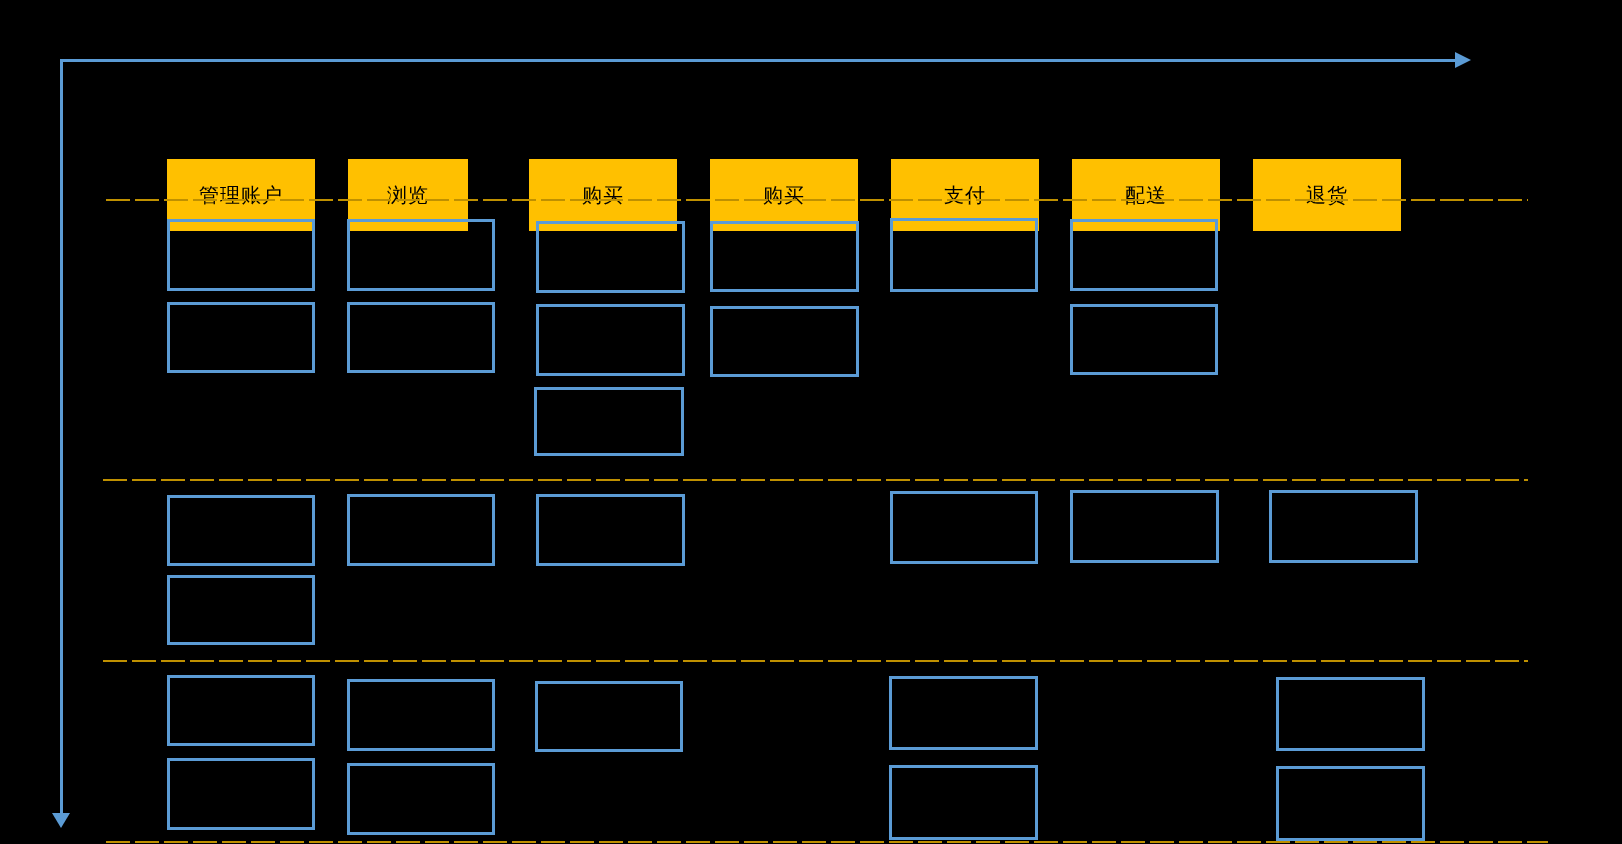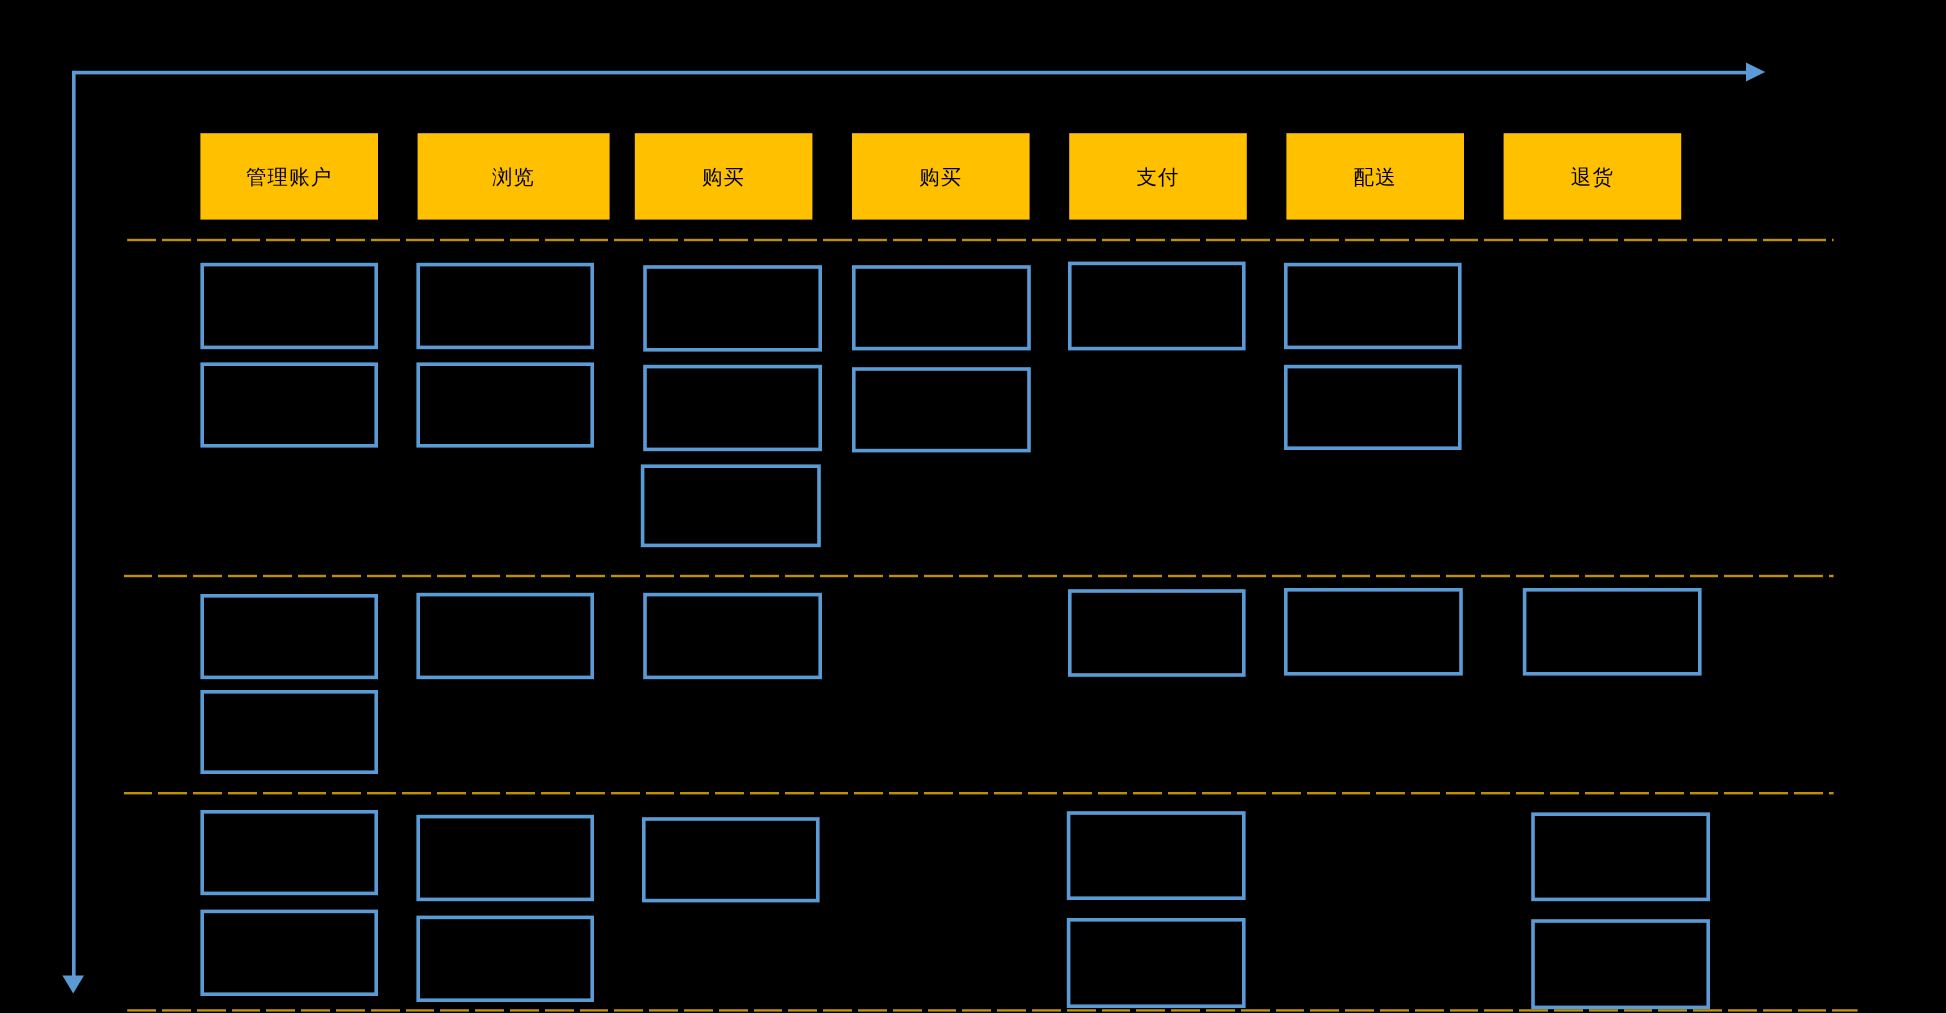--- a/index.html
+++ b/index.html
@@ -8,23 +8,24 @@
     width:1622px;height:844px;
     background:var(--bg,#000);
     font-family:"Liberation Sans","DejaVu Sans",sans-serif;
     overflow:hidden;
   }
   .header{
     position:absolute;
     background:var(--header-bg,#FFC000);
     color:var(--header-text,#000);
     display:flex;align-items:center;justify-content:center;
-    font-size:17px;
+    font-size:20px;
     letter-spacing:1px;
     box-sizing:border-box;
+    margin-top:48px;
   }
   .card{
     position:absolute;
     border:3px solid var(--card-border,#5B9BD5);
     background:transparent;
     box-sizing:border-box;
   }
   .divider{
     position:absolute;
     height:2px;
@@ -49,21 +50,21 @@
 </style>
 </head>
 <body>
 
 <div id="canvas" style="--bg: #000000; --header-bg: #FFC000; --header-text: #000000; --card-border: #5B9BD5; --divider: #BF9000; --arrow: #5B9BD5;">
   <div class="arrow-line-h" style="left: 61px; top: 59px; width: 1395px;"></div>
   <div class="arrowhead-right" style="left: 1455px; top: 52px;"></div>
   <div class="arrow-line-v" style="left: 60px; top: 59px; height: 755px;"></div>
   <div class="arrowhead-down" style="left: 52px; top: 813px;"></div>
 <div class="header" style="left: 167px; top: 111px; width: 148px; height: 72px;">管理账户</div>
-    <div class="header" style="left: 348px; top: 111px; width: 160px; height: 72px; text-align: right;">浏览</div>
+    <div class="header" style="left: 348px; top: 111px; width: 120px; height: 72px; text-align: right;">浏览</div>
     <div class="header" style="left: 529px; top: 111px; width: 148px; height: 72px;">购买</div>
     <div class="header" style="left: 710px; top: 111px; width: 148px; height: 72px;">购买</div>
     <div class="header" style="left: 1072px; top: 111px; width: 148px; height: 72px;">配送</div>
     <div class="header" style="left: 891px; top: 111px; width: 148px; height: 72px;">支付</div>
     <div class="header" style="left: 1253px; top: 111px; width: 148px; height: 72px; font-family: Liberation Serif, serif;">退货</div>
     <div class="divider" style="left: 106px; top: 199px; width: 1422px;"></div>
     <div class="divider" style="left: 103px; top: 479px; width: 1425px;"></div>
     <div class="divider" style="left: 103px; top: 660px; width: 1425px;"></div>
     <div class="divider" style="left: 106px; top: 841px; width: 1442px;"></div>
     <div class="card" style="left: 167px; top: 219px; width: 148px; height: 72px;"></div>

